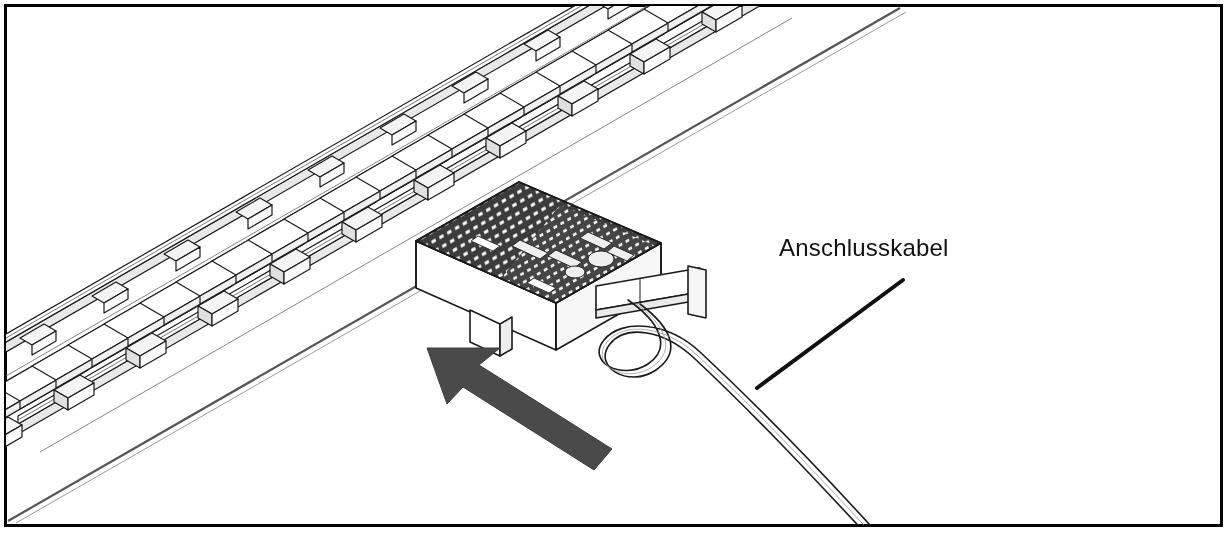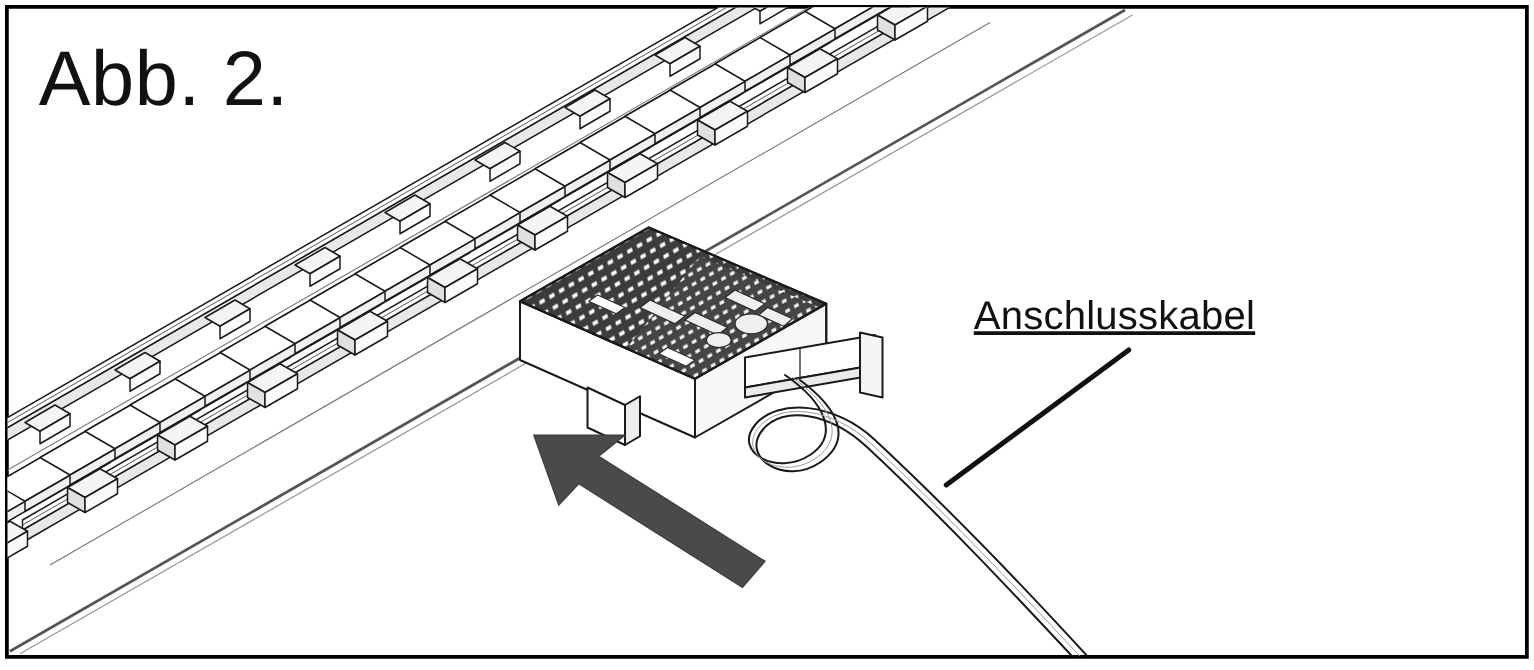--- a/index.html
+++ b/index.html
@@ -32,23 +32,22 @@
   }
   #label-abb {
     left: 31px;
     top: 33px;
     font-size: 62px;
     letter-spacing: 0.5px;
   }
   #label-cable {
     left: 779px;
     top: 236px;
-    font-size: 32px;
+    font-size: 24px;
     letter-spacing: 0.2px;
-    text-decoration: underline;
   }
 </style>
 </head>
 <body>
 
 <div id="stage">
 
   <svg id="figure-svg" viewBox="0 0 1227 536">
     <defs>
 
@@ -351,17 +350,16 @@
                  C 757,411 816,473 874,536" stroke="#9a9a9a" stroke-width="0.8"></path>
       </g>
 
       <polygon points="427,348 500,348 479,365 612,449 594,470 463,387 447,404" fill="#4a4a4a" stroke="#3d3d3d" stroke-width="1"></polygon>
 
       <line x1="757" y1="388" x2="903" y2="280" stroke="#111111" stroke-width="4" stroke-linecap="round"></line>
 
     </g>
   </svg>
 
-  <div class="fig-label" id="label-abb">Abb. 2.</div>
 
   <div class="fig-label" id="label-cable">Anschlusskabel</div>
 
 </div>
 
 </body></html>

